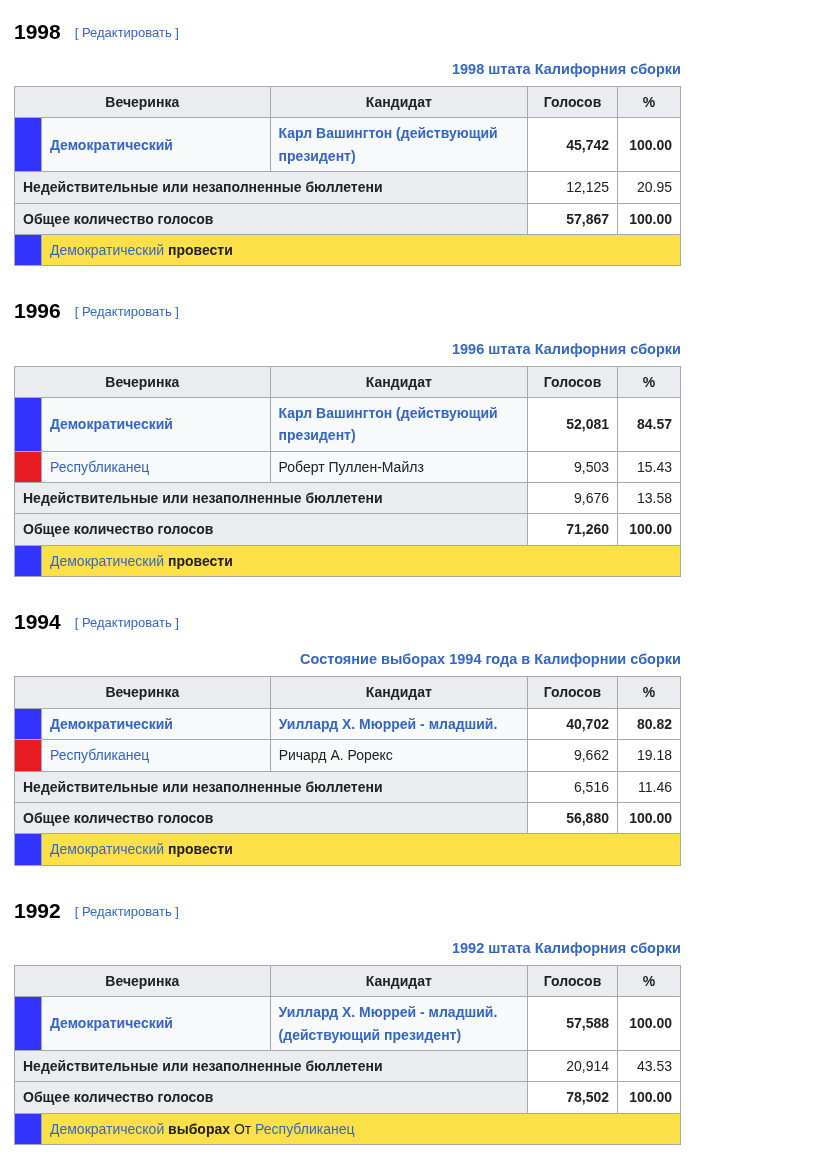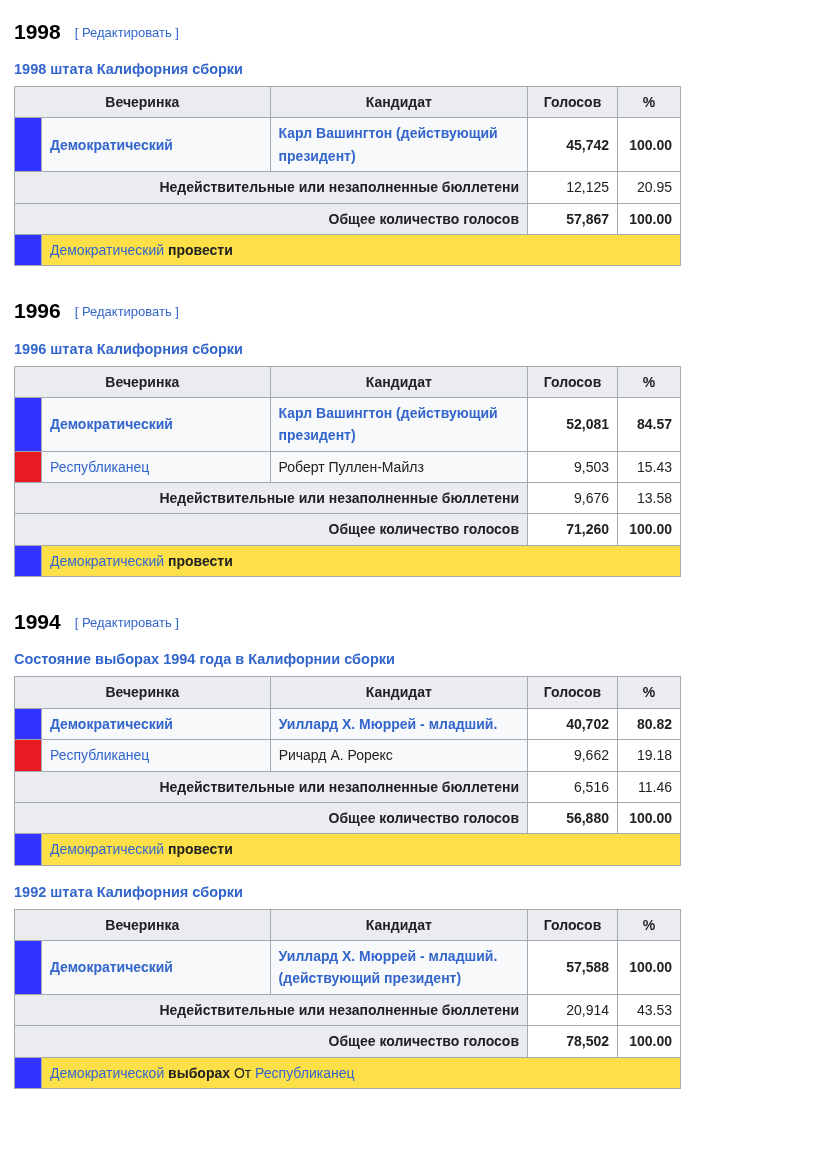--- a/index.html
+++ b/index.html
@@ -27,21 +27,21 @@
     font-size: 13px;
     font-weight: normal;
     color: #3366cc;
     text-decoration: none;
     margin-left: 14px;
     vertical-align: 2px;
     cursor: pointer;
   }
   .table-caption {
     width: 667px;
-    text-align: left;
+    text-align: right;
     margin: 18px 0 9px 0;
     font-size: 14.5px;
   }
   .table-caption a {
     color: #3366cc;
     font-weight: bold;
     text-decoration: none;
     cursor: pointer;
   }
   table.results {
@@ -73,21 +73,20 @@
   tr.winner td.party-cell a,
   tr.winner td.cand-cell a,
   tr.winner td.num { font-weight: bold; }
   a.wlink {
     color: #3366cc;
     text-decoration: none;
     cursor: pointer;
   }
   td.sum-label {
     background: #eaecf0;
-    text-align: right;
     font-weight: bold;
     padding-right: 10px;
   }
   tr.total td.num { font-weight: bold; }
   td.result-cell { background: #fde047; text-align: left; }
   td.result-cell .boldtxt { font-weight: bold; color: #202122; }
   td.result-cell .plaintxt { color: #202122; }
 </style>
 </head>
 <body>
@@ -229,20 +228,21 @@
     </tr>
     <tr>
       <td class="swatch" style="background-color: rgb(51, 51, 255);"></td>
       <td colspan="4" class="result-cell"><a class="wlink">Демократический</a><span class="boldtxt"> провести</span><span class="plaintxt"></span><a class="wlink"></a></td>
     </tr>
   </tbody>
     </table>
 </div>
 
 <div class="section">
+  <h2 class="year-heading"><span>1992</span><a class="edit-link">[ Редактировать ]</a></h2>
   <div class="table-caption"><a>1992 штата Калифорния сборки</a></div>
   <table class="results">
     <colgroup>
         <col style="width:27px">
         <col style="width:229px">
         <col style="width:258px">
         <col style="width:90px">
         <col style="width:63px">
       </colgroup>
     <tbody>

